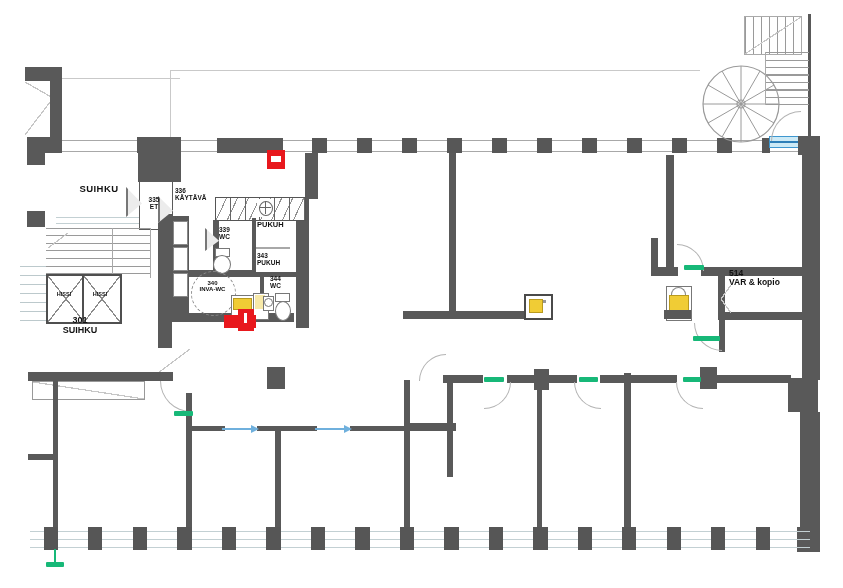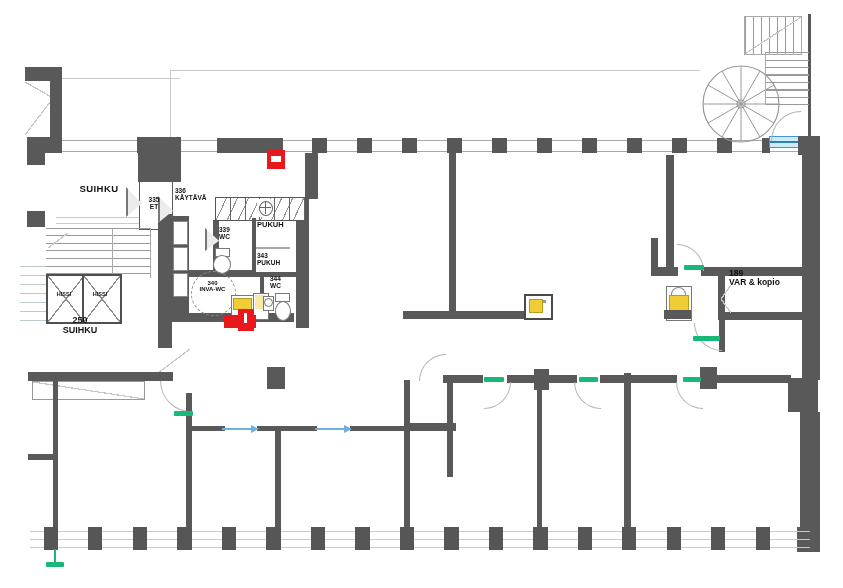--- a/index.html
+++ b/index.html
@@ -250,21 +250,21 @@
     <span>340</span>
       <span>INVA-WC</span>
     </div>
   <div class="lbl" style="left:46px;top:292px;width:36px;font-size:5.5px;text-align:center;">
     <span>HISSI</span>
     </div>
   <div class="lbl" style="left:82px;top:292px;width:36px;font-size:5.5px;text-align:center;">
     <span>HISSI</span>
     </div>
   <div class="lbl" style="left:42px;top:316px;width:76px;font-size:9px;text-align:center;">
-    <span>250</span>
+    <span>301</span>
       <span>SUIHKU</span>
     </div>
   <div class="lbl" style="left:729px;top:269px;width:70px;font-size:8.5px;">
-    <span>189</span>
+    <span>514</span>
       <span>VAR &amp; kopio</span>
     </div>
 
 </div>
 
 </body></html>

